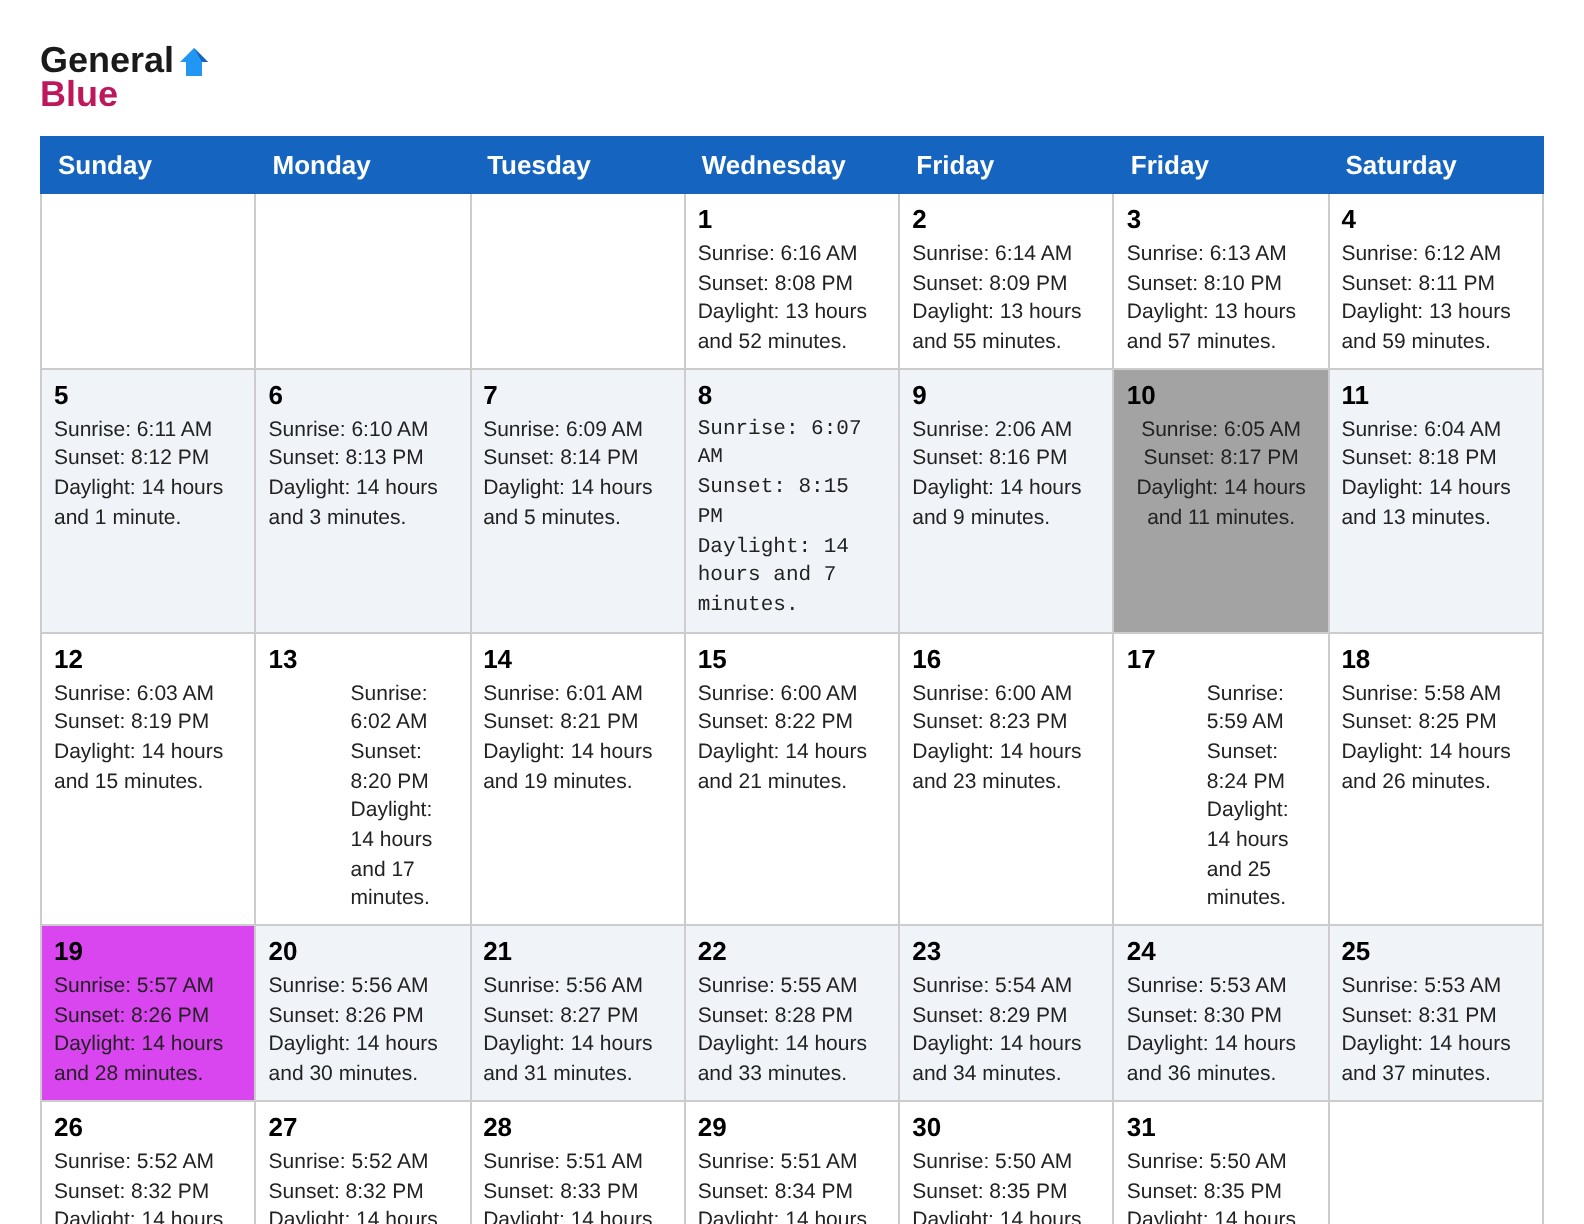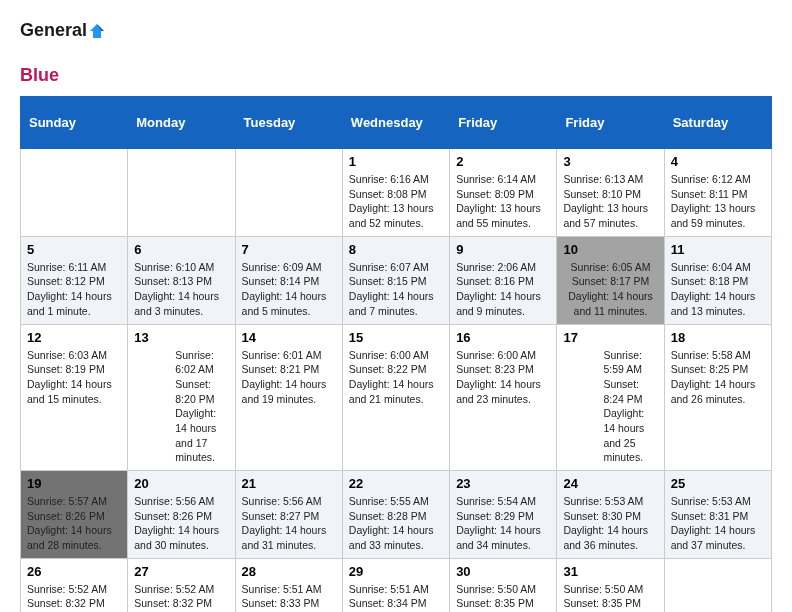--- a/index.html
+++ b/index.html
@@ -13,21 +13,20 @@
     .header-area {
       display: flex;
       justify-content: space-between;
       align-items: flex-start;
       margin-bottom: 10px;
     }
     .logo {
       display: flex;
       flex-direction: column;
       align-items: flex-start;
-      gap: 28px;
     }
     .title-area {
       text-align: right;
     }
     .month-title {
       font-size: 36px;
       font-weight: bold;
       color: #1a1a1a;
     }
     .location {
@@ -36,21 +35,21 @@
     }
     .calendar {
       width: 100%;
       border-collapse: collapse;
       border: 1px solid #ccc;
     }
     .calendar th {
       background-color: #1565c0;
       color: #fff;
       text-align: left;
-      padding: 18px 8px;
+      padding: 6px 8px;
       font-size: 13px;
       border: 1px solid #1565c0;
     }
     .calendar td {
       vertical-align: top;
       border: 1px solid #ccc;
       padding: 5px 6px;
       width: 14.28%;
       min-height: 80px;
       background: #fff;
@@ -151,21 +150,21 @@
 Daylight: 14 hours and 3 minutes.</div>
         </td>
         <td style="background: rgb(240, 244, 248);">
           <div class="day-number">7</div>
           <div class="day-info" style="white-space: pre-line;">Sunrise: 6:09 AM
 Sunset: 8:14 PM
 Daylight: 14 hours and 5 minutes.</div>
         </td>
         <td style="background: rgb(240, 244, 248);">
           <div class="day-number">8</div>
-          <div class="day-info" style="white-space: pre-line;">Sunrise: 6:07 AM
+          <div class="day-info" style="white-space: pre-line; font-family: Liberation Mono, monospace;">Sunrise: 6:07 AM
 Sunset: 8:15 PM
 Daylight: 14 hours and 7 minutes.</div>
         </td>
         <td style="background: rgb(240, 244, 248);">
           <div class="day-number">9</div>
           <div class="day-info" style="white-space: pre-line;">Sunrise: 2:06 AM
 Sunset: 8:16 PM
 Daylight: 14 hours and 9 minutes.</div>
         </td>
         <td style="background: #a3a3a3;">
@@ -219,21 +218,21 @@
 Daylight: 14 hours and 25 minutes.</div>
         </td>
         <td>
           <div class="day-number">18</div>
           <div class="day-info" style="white-space: pre-line;">Sunrise: 5:58 AM
 Sunset: 8:25 PM
 Daylight: 14 hours and 26 minutes.</div>
         </td>
       </tr>
       <tr>
-        <td style="background: #737373; margin-top: 32px;">
+        <td style="background: #d946ef; margin-top: 32px;">
           <div class="day-number">19</div>
           <div class="day-info" style="white-space: pre-line;">Sunrise: 5:57 AM
 Sunset: 8:26 PM
 Daylight: 14 hours and 28 minutes.</div>
         </td>
         <td style="background: rgb(240, 244, 248);">
           <div class="day-number">20</div>
           <div class="day-info" style="white-space: pre-line;">Sunrise: 5:56 AM
 Sunset: 8:26 PM
 Daylight: 14 hours and 30 minutes.</div>

